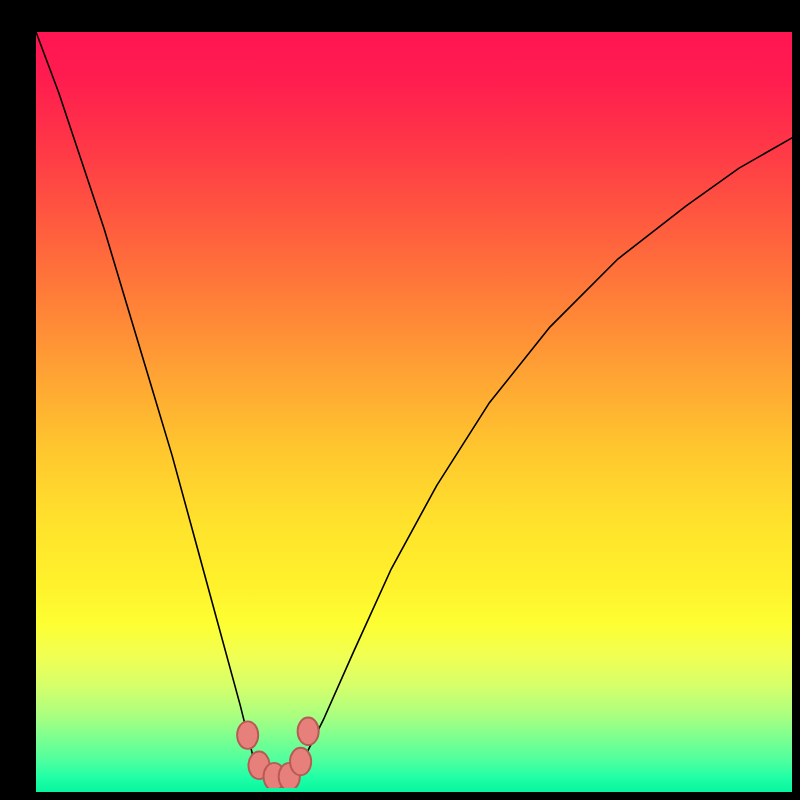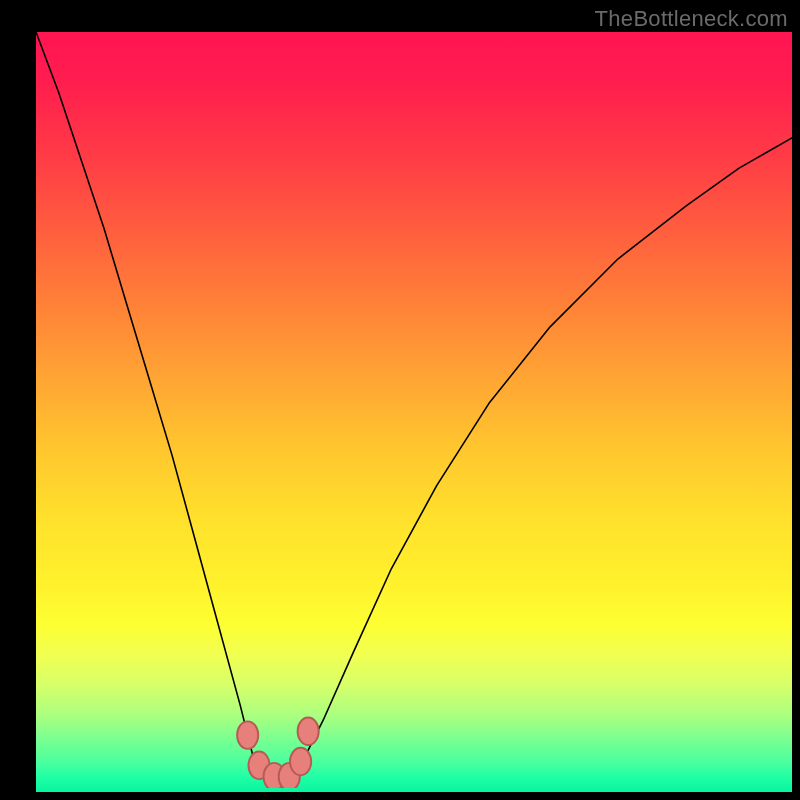--- a/index.html
+++ b/index.html
@@ -61,14 +61,13 @@
       <g>
           <ellipse cx="28" cy="93" rx="1.4" ry="1.8199999999999998" fill="#e77f7a" stroke="#b65a56" stroke-width="0.25"></ellipse>
           <ellipse cx="29.5" cy="97" rx="1.4" ry="1.8199999999999998" fill="#e77f7a" stroke="#b65a56" stroke-width="0.25"></ellipse>
           <ellipse cx="31.5" cy="98.5" rx="1.4" ry="1.8199999999999998" fill="#e77f7a" stroke="#b65a56" stroke-width="0.25"></ellipse>
           <ellipse cx="33.5" cy="98.5" rx="1.4" ry="1.8199999999999998" fill="#e77f7a" stroke="#b65a56" stroke-width="0.25"></ellipse>
           <ellipse cx="35" cy="96.5" rx="1.4" ry="1.8199999999999998" fill="#e77f7a" stroke="#b65a56" stroke-width="0.25"></ellipse>
           <ellipse cx="36" cy="92.5" rx="1.4" ry="1.8199999999999998" fill="#e77f7a" stroke="#b65a56" stroke-width="0.25"></ellipse>
         </g>
     </svg>
   </div>
-  <div class="watermark">TheBottleneck.com</div>
 </div>
 
 </body></html>

